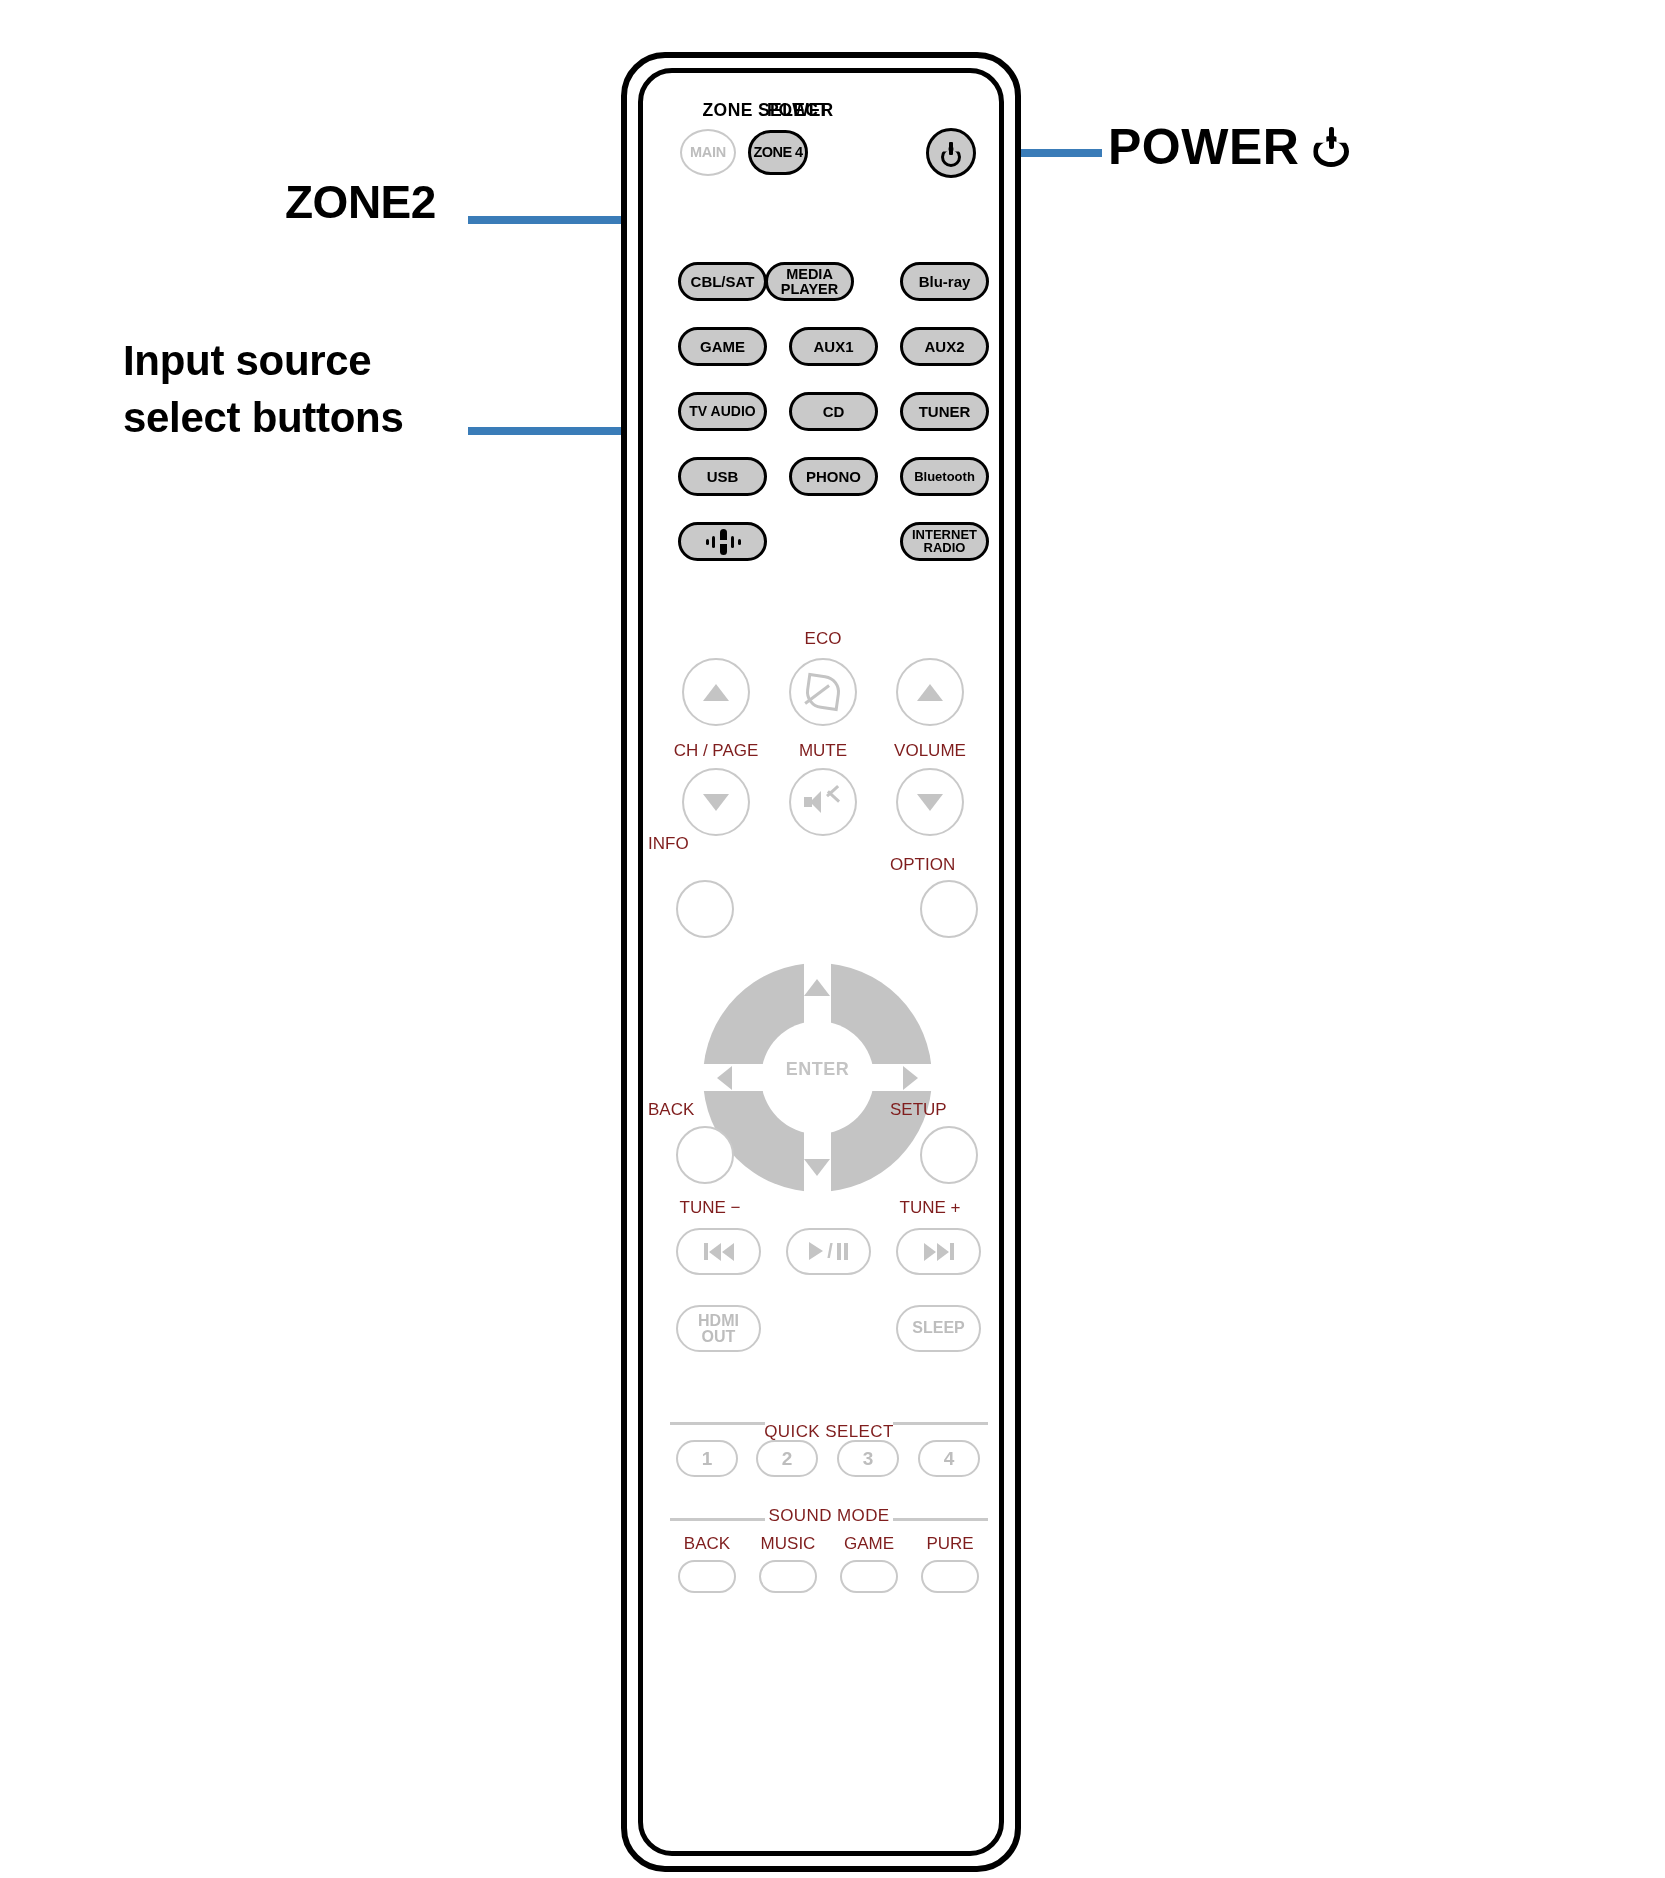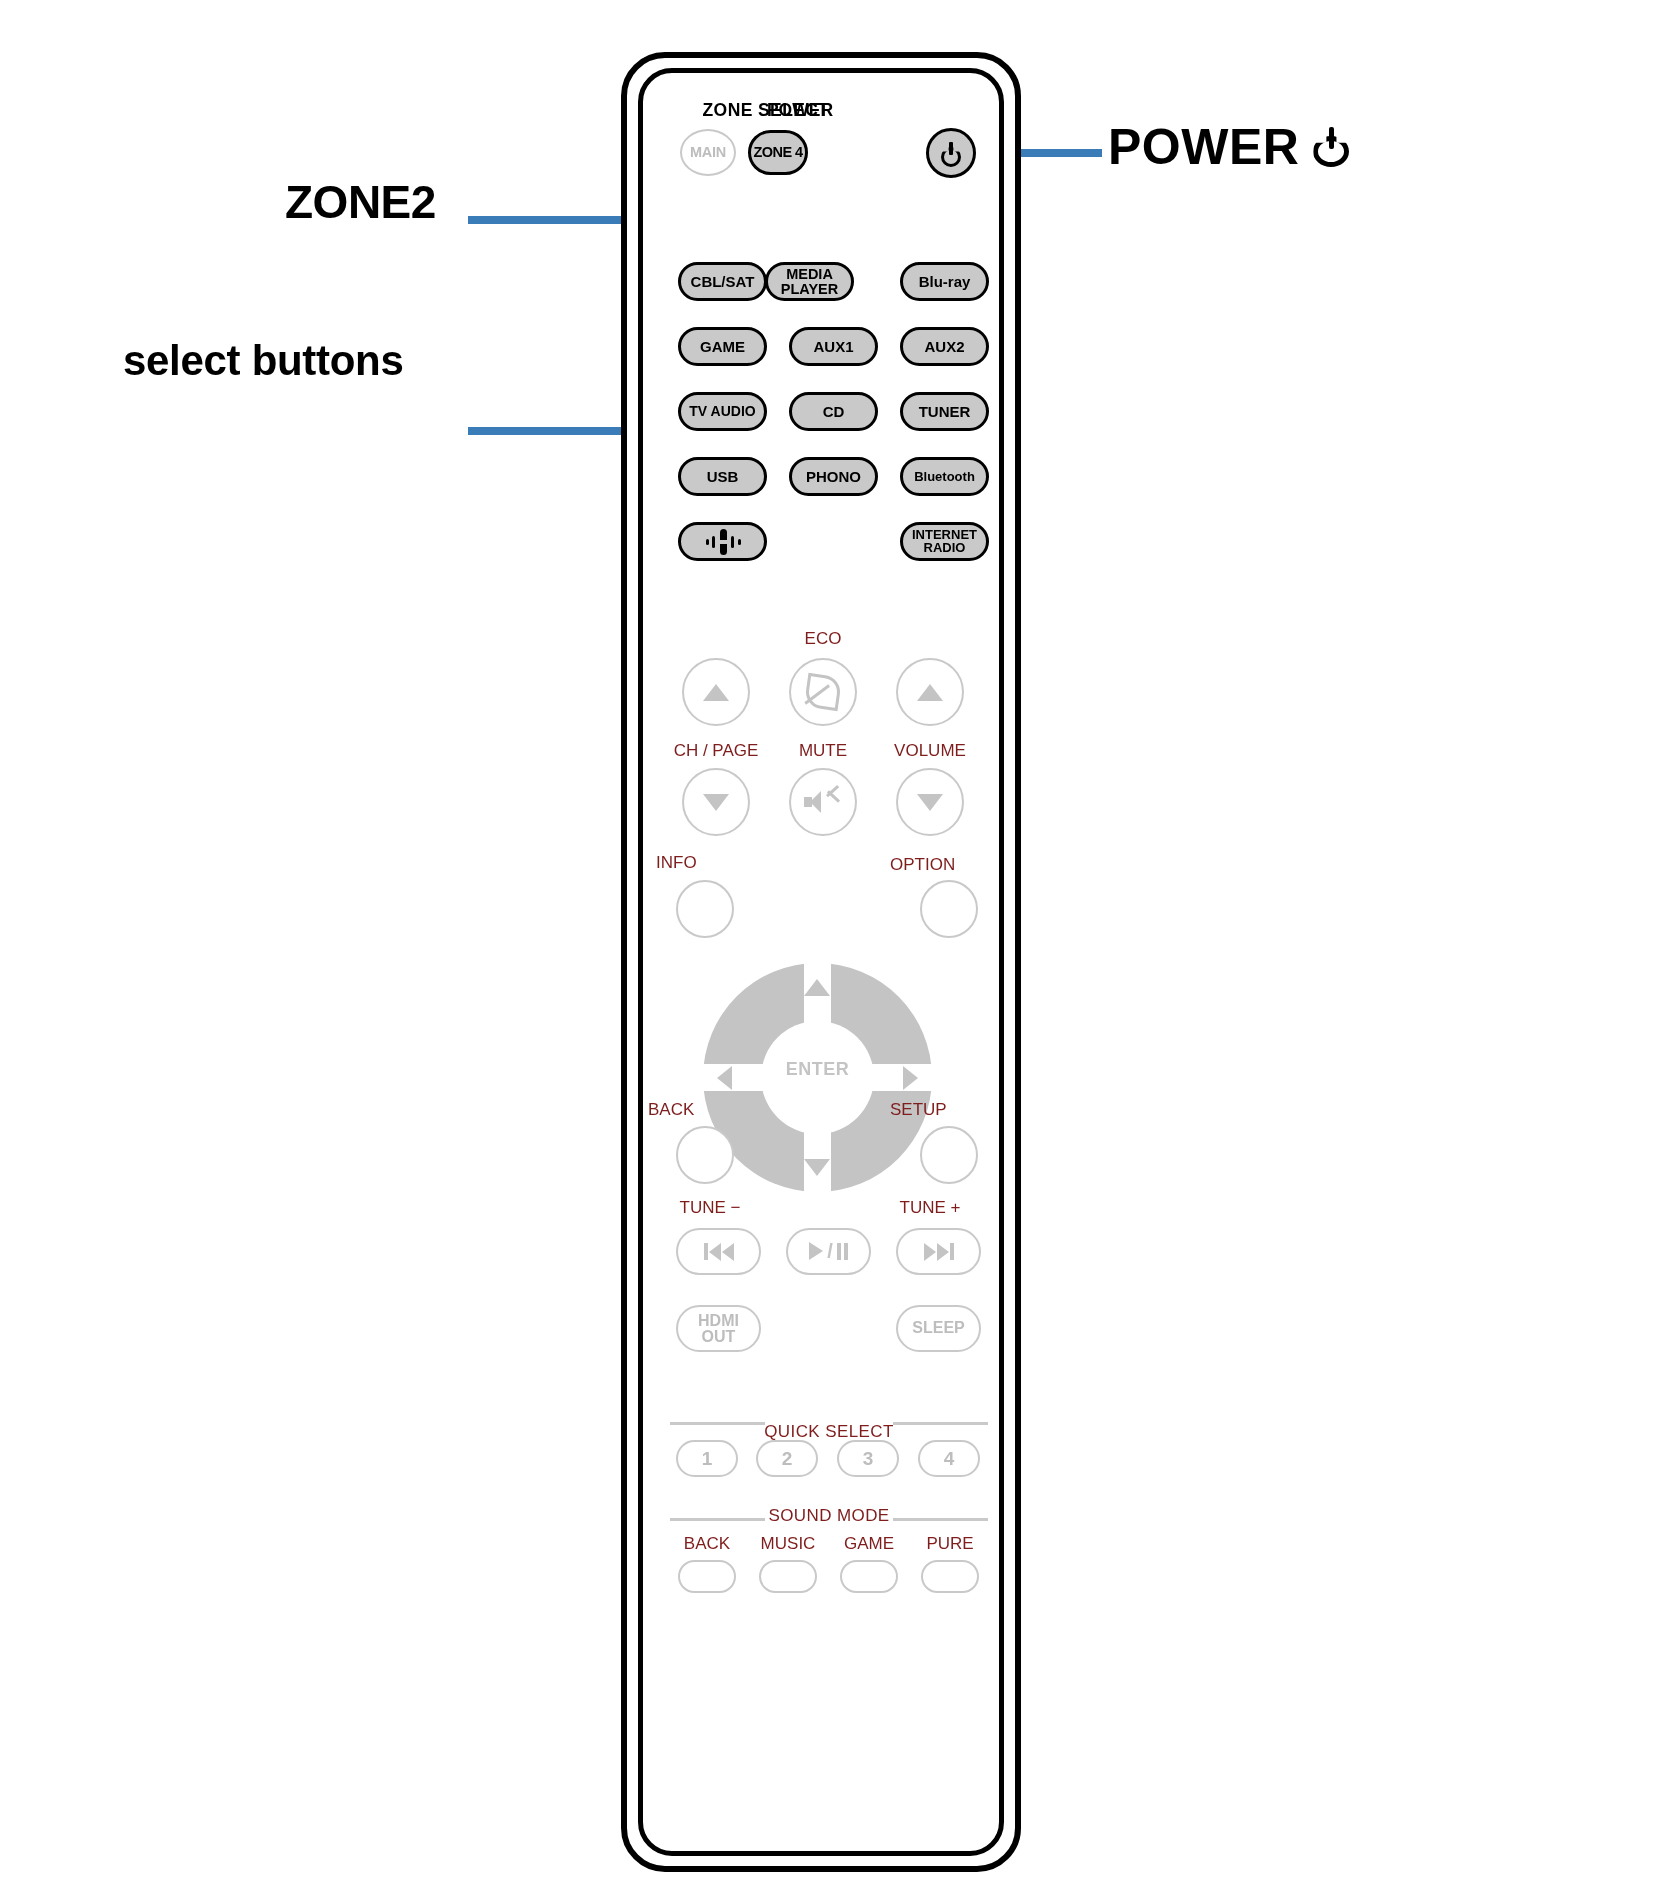--- a/index.html
+++ b/index.html
@@ -113,20 +113,21 @@
     <span>POWER</span>
     <span style="position:relative;display:inline-block;width:36px;height:40px;">
       <span style="position:absolute;left:0;top:9px;width:36px;height:31px;border:5.5px solid #000;
                    border-radius:50%;box-sizing:border-box;
                    clip-path:polygon(0 22%,36% 22%,36% 0,64% 0,64% 22%,100% 22%,100% 100%,0 100%);"></span>
       <span style="position:absolute;left:15.5px;top:0;width:5.5px;height:22px;background:#000;border-radius:2px;"></span>
     </span>
   </div>
 
   <div class="callout-text" style="left:123px;top:333px;font-size:42px;line-height:1.35;letter-spacing:-.3px;">
+    <div>Input source</div>
     <div>select buttons</div>
   </div>
 
   <div class="remote-outer"></div>
   <div class="remote-inner"></div>
 
   <div class="lbl dark zone-select-label">ZONE SELECT</div>
 
   <div class="btn ghost btn-main">MAIN</div>
 
@@ -208,21 +209,21 @@
       <span style="position:absolute;left:22px;top:6px;width:15px;height:3px;background:#c4c4c4;
                    transform:rotate(42deg);"></span>
       <span style="position:absolute;left:22px;top:6px;width:15px;height:3px;background:#c4c4c4;
                    transform:rotate(-42deg);transform-origin:left top;"></span>
     </span>
   </div>
   <div class="btn ghost circ" style="left:896px;top:768px;width:68px;height:68px;">
     <span class="tri tri-dn"></span>
   </div>
 
-  <div class="lbl ghost" style="left:648px;top:853px;width:100px;font-size:17px;text-align:left;margin-left:8px;">INFO</div>
+  <div class="lbl ghost" style="left:648px;top:834px;width:100px;font-size:17px;text-align:left;">INFO</div>
   <div class="lbl ghost" style="left:890px;top:855px;width:120px;font-size:17px;text-align:left;">OPTION</div>
   <div class="btn ghost circ" style="left:676px;top:880px;width:58px;height:58px;"></div>
   <div class="btn ghost circ" style="left:920px;top:880px;width:58px;height:58px;"></div>
 
   <div class="dpad">
     <div class="dpad-ring"></div>
     <div class="dpad-cut" style="left:101px;top:-4px;width:27px;height:70px;
          transform:rotate(0deg);"></div>
     <div class="dpad-cut" style="left:101px;top:163px;width:27px;height:70px;"></div>
     <div class="dpad-cut" style="left:-4px;top:101px;width:70px;height:27px;"></div>

